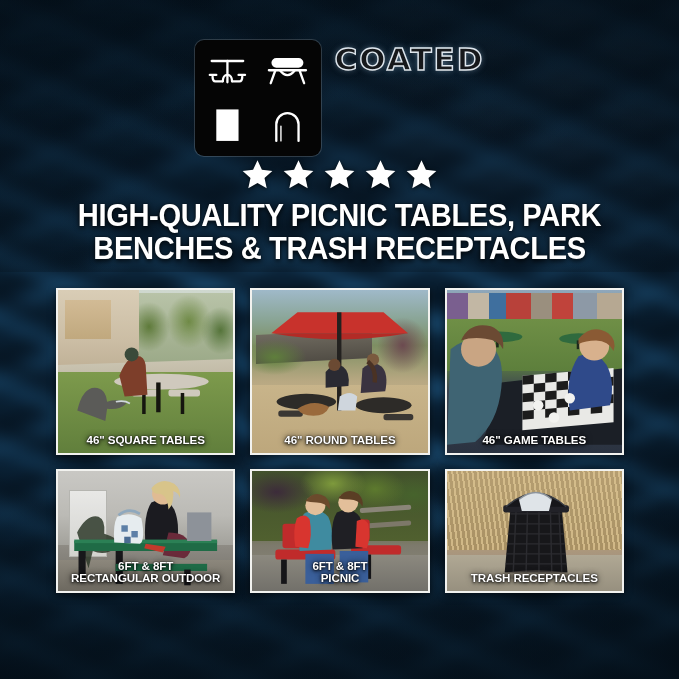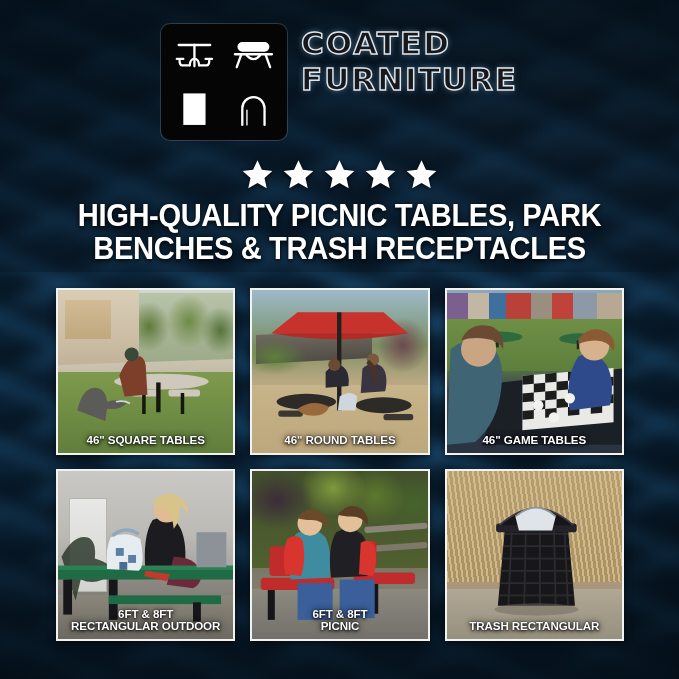--- a/index.html
+++ b/index.html
@@ -38,21 +38,21 @@
   #bg-dark-band {
     position:absolute; left:0; right:0; top:0; height:272px;
     background:linear-gradient(180deg, rgba(3,11,19,.62) 0%, rgba(4,14,24,.50) 55%, rgba(5,17,28,.30) 100%);
   }
 
   
   #content { position:relative; width:679px; height:679px; }
 
   
   #logo-block {
-    position:absolute; left:0; right:0; top:24px;
+    position:absolute; left:0; right:0; top:40px;
     display:flex; justify-content:center; align-items:flex-start; gap:14px;
   }
   #logo-mark {
     width:126px; height:116px; background:#050505;
     border-radius:9px; padding:5px;
     display:grid; grid-template-columns:1fr 1fr; grid-template-rows:1fr 1fr; gap:3px;
     box-shadow:0 0 0 1px rgba(255,255,255,.16);
   }
   .logo-cell { position:relative; background:#050505; display:flex; align-items:center; justify-content:center; }
   .logo-cell svg { width:90%; height:90%; }
@@ -88,21 +88,21 @@
   
   #tile-grid {
     position:absolute; left:56px; top:288px; width:568px;
     display:grid; grid-template-columns:repeat(3,1fr); gap:14px 15px;
   }
   .tile {
     position:relative; height:167px; overflow:hidden;
     border:2px solid #f2f2ef; background:#14202b;
     box-shadow:0 2px 7px rgba(0,0,0,.55);
   }
-  .tile.row2 { height:172px; }
+  .tile.row2 { height:124px; }
   .tile-photo { position:absolute; inset:0; }
   .tile-caption {
     position:absolute; left:2px; right:2px; bottom:6px;
     text-align:center; color:#ffffff;
     font-weight:700; font-size:11.6px; line-height:12.6px;
     letter-spacing:-0.1px;
     text-shadow:0 1px 3px rgba(0,0,0,.95), 0 0 6px rgba(0,0,0,.85), 0 0 1px rgba(0,0,0,1);
   }
   .tile-caption span { display:block; white-space:nowrap; }
 
@@ -227,21 +227,20 @@
         <svg viewBox="0 0 100 100" fill="none" stroke="#ffffff" stroke-width="5" stroke-linecap="round">
           <path d="M26 84 L26 48 A24 24 0 0 1 74 48 L74 84"></path>
           <path d="M36 84 L36 52" stroke-width="3"></path>
         </svg>
       </div>
 
     </div>
 
     <div id="logo-word">
       <div class="word-line">COATED</div>
-      <div class="word-line">FURNITURE</div>
     </div>
   </div>
 
   <div id="stars">
     <svg class="star" viewBox="0 0 24 24" fill="currentColor">
         <polygon points="12,1.6 15.2,8.6 22.8,9.4 17.1,14.5 18.7,22 12,18.2 5.3,22 6.9,14.5 1.2,9.4 8.8,8.6"></polygon>
       </svg>
     <svg class="star" viewBox="0 0 24 24" fill="currentColor">
         <polygon points="12,1.6 15.2,8.6 22.8,9.4 17.1,14.5 18.7,22 12,18.2 5.3,22 6.9,14.5 1.2,9.4 8.8,8.6"></polygon>
       </svg>
@@ -449,18 +448,18 @@
           </g>
           <rect x="56" y="48" width="92" height="10" rx="3" fill="#222228"></rect>
           <path d="M60 50 q42-38 84 0 z" fill="#16161a"></path>
           <path d="M60 50 q42-38 84 0" fill="none" stroke="#3a3d44" stroke-width="2"></path>
           <path d="M78 40 q24-20 46 0 l-4 16 l-38 0 z" fill="#dfe4e8"></path>
           <path d="M78 40 q24-20 46 0" fill="none" stroke="#8d949c" stroke-width="2"></path>
           <ellipse cx="102" cy="146" rx="48" ry="7" fill="#6d665c" opacity=".5"></ellipse>
         </svg>
       </div>
       <div class="tile-caption">
-        <span>TRASH RECTANGULAR</span>
+        <span>TRASH RECEPTACLES</span>
       </div>
     </div>
 
   </div>
 </div>
 
 </body></html>

